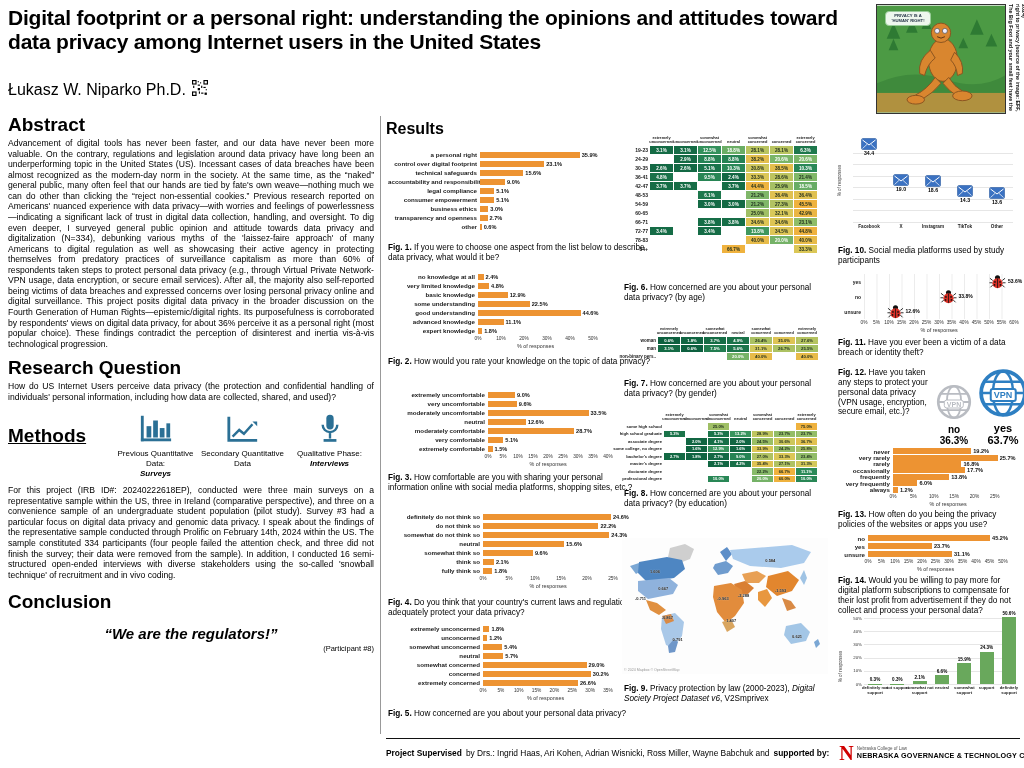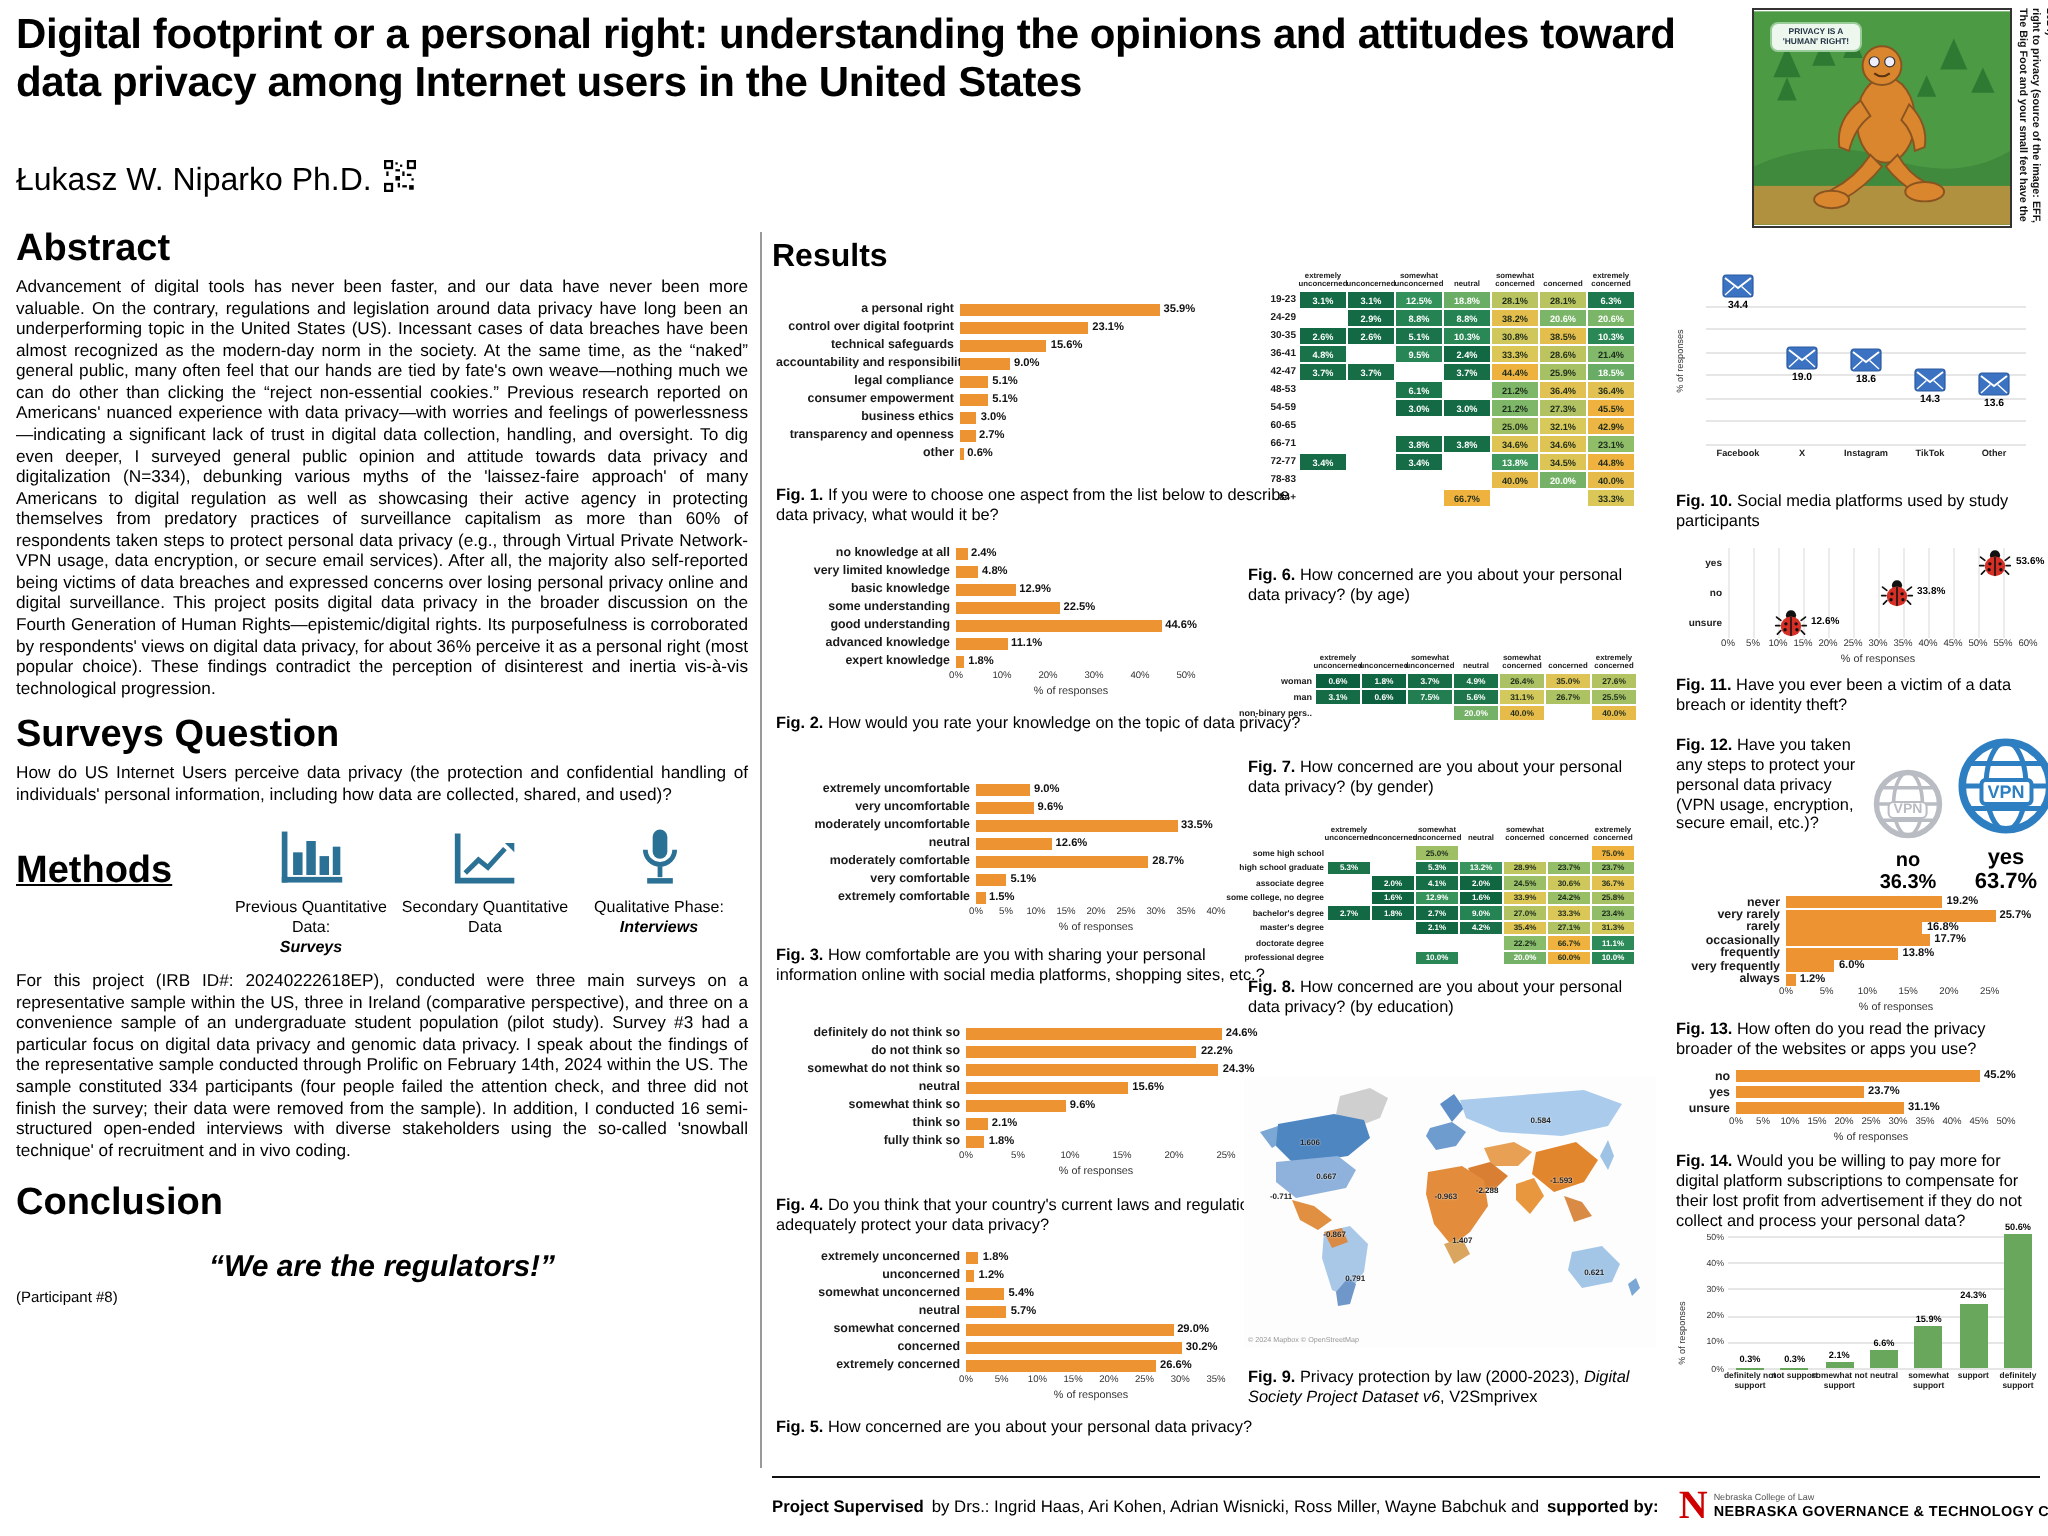--- a/index.html
+++ b/index.html
@@ -24,21 +24,21 @@
   .body-text{font-size:8.6px;line-height:1.23;text-align:justify;}
   #methods-row{display:flex;margin-top:9px;align-items:flex-start;}
   #methods-heading{width:104px;padding-top:14px;text-decoration:underline;}
   .method-item{width:87px;text-align:center;}
   .method-item .mi-icon{height:34px;display:flex;align-items:flex-end;justify-content:center;}
   .method-label{font-size:8px;line-height:1.2;margin-top:4px;}
   .method-label .em{font-weight:bold;font-style:italic;}
   #methods-text{margin-top:7px;}
   #conclusion-heading{margin-top:11px;}
   #quote{margin-top:12px;text-align:center;font-size:15px;font-weight:bold;font-style:italic;}
-  #quote-attrib{text-align:left;font-size:7.5px;margin-top:2px;}
+  #quote-attrib{text-align:right;font-size:7.5px;margin-top:2px;}
   #col-divider{left:380px;top:116px;width:1px;height:618px;background:#999;}
 
   
   #results-heading{left:386px;top:120px;font-size:16px;font-weight:bold;}
   .cap{font-size:8.2px;line-height:1.2;}
   .cap b{font-weight:bold;}
 
   
   .hrow{display:flex;align-items:center;height:9px;}
   .hlab{font-size:6.2px;font-weight:bold;text-align:right;padding-right:3px;white-space:nowrap;color:#1a1a1a;}
@@ -178,21 +178,21 @@
       <div id="bigfoot-bubble">PRIVACY IS A 'HUMAN' RIGHT!</div>
     </div>
     <div id="bigfoot-caption">The Big Foot and your small feet have the right to privacy (source of the image: EFF, 2024)</div>
   </div>
 
   <div id="col-divider" class="abs"></div>
 
   <div id="left-col" class="abs">
     <div class="sec-h">Abstract</div>
     <div class="body-text">Advancement of digital tools has never been faster, and our data have never been more valuable. On the contrary, regulations and legislation around data privacy have long been an underperforming topic in the United States (US). Incessant cases of data breaches have been almost recognized as the modern-day norm in the society. At the same time, as the “naked” general public, many often feel that our hands are tied by fate's own weave—nothing much we can do other than clicking the “reject non-essential cookies.” Previous research reported on Americans' nuanced experience with data privacy—with worries and feelings of powerlessness—indicating a significant lack of trust in digital data collection, handling, and oversight. To dig even deeper, I surveyed general public opinion and attitude towards data privacy and digitalization (N=334), debunking various myths of the 'laissez-faire approach' of many Americans to digital regulation as well as showcasing their active agency in protecting themselves from predatory practices of surveillance capitalism as more than 60% of respondents taken steps to protect personal data privacy (e.g., through Virtual Private Network-VPN usage, data encryption, or secure email services). After all, the majority also self-reported being victims of data breaches and expressed concerns over losing personal privacy online and digital surveillance. This project posits digital data privacy in the broader discussion on the Fourth Generation of Human Rights—epistemic/digital rights. Its purposefulness is corroborated by respondents' views on digital data privacy, for about 36% perceive it as a personal right (most popular choice). These findings contradict the perception of disinterest and inertia vis-à-vis technological progression.</div>
-    <div class="sec-h" style="margin-top:8px">Surveys Question</div>
+    <div class="sec-h" style="margin-top:8px">Research Question</div>
     <div class="body-text">How do US Internet Users perceive data privacy (the protection and confidential handling of individuals' personal information, including how data are collected, shared, and used)?</div>
 
     <div id="methods-row">
       <div id="methods-heading" class="sec-h">Methods</div>
       <div class="method-item">
         <div class="mi-icon">
           <svg width="34" height="32" viewBox="0 0 36 32">
               <g fill="#2B7095">
                 <rect x="2" y="2" width="3" height="27"></rect>
                 <rect x="2" y="26" width="32" height="3"></rect>
@@ -1095,21 +1095,21 @@
       <div class="haxis" style="margin-left: 55px; width: 110px;">
         <span class="htick" style="left: 0px;">0%</span>
         <span class="htick" style="left: 20.3704px;">5%</span>
         <span class="htick" style="left: 40.7407px;">10%</span>
         <span class="htick" style="left: 61.1111px;">15%</span>
         <span class="htick" style="left: 81.4815px;">20%</span>
         <span class="htick" style="left: 101.852px;">25%</span>
       </div>
       <div class="hxlab" style="margin-left: 55px; width: 110px;">% of responses</div>
     </div>
-  <div class="abs cap" style="left:838px;top:510px;width:182px"><b>Fig. 13.</b> <span>How often do you read the privacy broader of the websites or apps you use?</span></div>
+  <div class="abs cap" style="left:838px;top:510px;width:182px"><b>Fig. 13.</b> <span>How often do you being the privacy policies of the websites or apps you use?</span></div>
 
   <div class="abs" style="left:838px;top:534px" id="fig14">
       <div class="hrow" style="height: 8px;">
         <div class="hlab" style="width: 30px;">no</div>
         <div class="htrack" style="width: 135px; height: 8px;">
           <div class="hbarfill" style="width: 122.04px; background: rgb(237, 147, 50); top: 1px;"></div>
           <span class="hval" style="left: 124.04px; top: 1px;">45.2%</span>
         </div>
       </div>
       <div class="hrow" style="height: 8px;">

